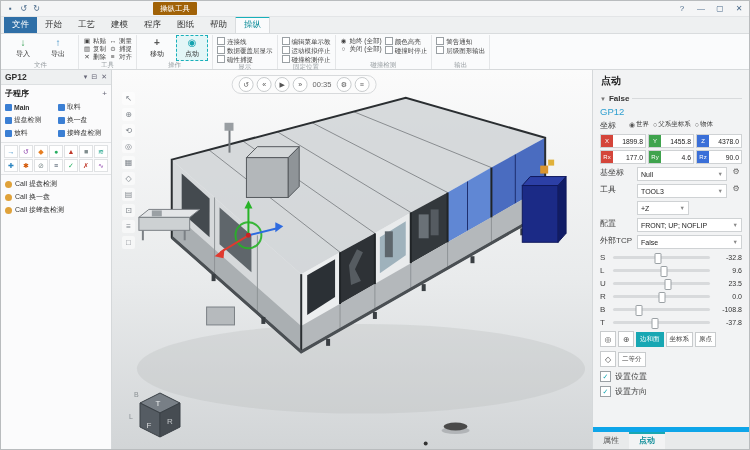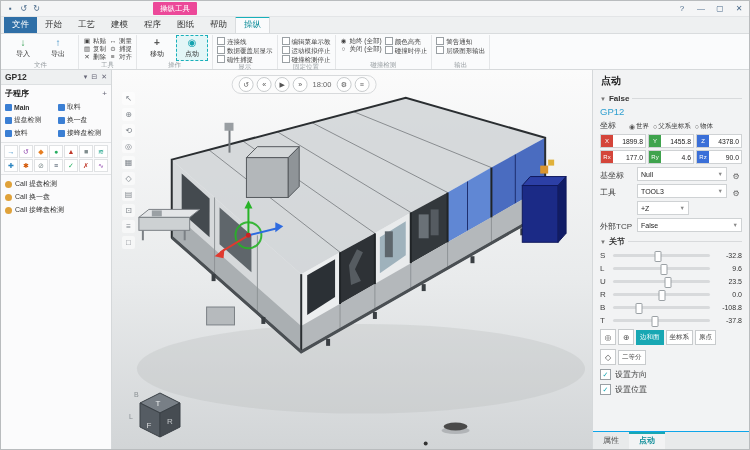--- a/index.html
+++ b/index.html
@@ -1,20 +1,20 @@
 <!DOCTYPE html>
 <html><head>
 <meta charset="utf-8">
 <style>
   html,body{margin:0;padding:0;background:#888;}
   #app{position:relative;width:750px;height:450px;background:#f0f1f2;font-family:"Liberation Sans","DejaVu Sans",sans-serif;font-size:9px;color:#333;overflow:hidden;display:flex;flex-direction:column;border:1px solid #b9bcbe;box-sizing:border-box;}
   
   .titlebar{position:relative;height:15px;flex:0 0 15px;display:flex;align-items:center;background:#f4f5f6;border-bottom:1px solid #e3e5e7;padding:0 4px;gap:4px;}
   .qa-icon{width:11px;text-align:center;color:#4a6a8a;font-size:8px;line-height:10px;}
-  .ctx-tab{position:absolute;left:152px;top:1px;bottom:1px;background:#ec4899;color:#fff;font-size:7.5px;padding:1px 7px;display:flex;align-items:center;border-radius:1px;}
+  .ctx-tab{position:absolute;left:152px;top:1px;bottom:1px;background:#a16207;color:#fff;font-size:7.5px;padding:1px 7px;display:flex;align-items:center;border-radius:1px;}
   .title-text{position:absolute;left:0;right:0;text-align:center;font-size:8.5px;color:#555;pointer-events:none;}
   .win-controls{margin-left:auto;display:flex;gap:7px;z-index:2;}
   .win-btn{color:#4a6a8a;font-size:8px;width:12px;text-align:center;}
   
   .tabbar{height:16px;flex:0 0 16px;display:flex;align-items:flex-end;background:#eef0f1;border-bottom:1px solid #d9dcde;padding-left:3px;}
   .tab{padding:2px 8px 2px;font-size:8.5px;color:#333;}
   .tab.file{background:#2f6fa7;color:#fff;}
   .tab.active{background:#fafbfc;border:1px solid #d9dcde;border-bottom:none;color:#0d8d99;border-top:2px solid #17b0ba;padding-top:1px;}
   
   .ribbon{height:34px;flex:0 0 34px;background:#fafbfc;border-bottom:1px solid #d6d9db;display:flex;align-items:stretch;padding:1px 2px 0;}
@@ -55,21 +55,21 @@
   .navcube{position:absolute;left:14px;bottom:6px;z-index:3;}
   .scene{position:absolute;inset:0;}
   
   .rightpanel{width:156px;flex:0 0 156px;background:#f2f3f4;border-left:1px solid #d5d8da;display:flex;flex-direction:column;font-size:8px;}
   .rp-header{font-size:10px;font-weight:bold;padding:4px 8px 2px;color:#222;}
   .rp-body{flex:1;overflow:hidden;padding:0 7px;}
   .rp-sec{display:flex;align-items:center;gap:3px;color:#333;font-weight:bold;margin-top:4px;font-size:8px;}
   .rp-sec .line{flex:1;height:1px;background:#d8dadc;}
   .rp-sec .car{color:#777;font-size:6px;}
   .robot-name{color:#2f9fd0;font-size:9.5px;margin:3px 0 2px;}
-  .row{display:flex;align-items:flex-end;margin:3px 0;gap:3px;}
+  .row{display:flex;align-items:flex-start;margin:3px 0;gap:3px;}
   .row .lbl{width:34px;color:#444;flex:0 0 34px;}
   .radio{display:flex;align-items:center;gap:1px;font-size:6.5px;color:#444;white-space:nowrap;}
   .radio .rg{font-size:7px;color:#555;}
   .pos-grid{display:grid;grid-template-columns:repeat(3,1fr);gap:2px;margin:3px 0;}
   .pos-cell{display:flex;align-items:center;background:#fff;border:1px solid #cfd2d4;height:12px;overflow:hidden;}
   .pbadge{width:12px;align-self:stretch;display:flex;align-items:center;justify-content:center;color:#fff;font-size:6px;flex:0 0 12px;}
   .pos-val{flex:1;text-align:right;padding:0 2px;font-size:6.8px;color:#222;}
   .select{flex:1;display:flex;align-items:center;background:#fff;border:1px solid #cfd2d4;height:12px;padding:0 3px;font-size:7px;color:#222;min-width:0;}
   .select .tx{overflow:hidden;white-space:nowrap;}
   .select .arrow{margin-left:auto;color:#888;font-size:5.5px;padding-left:2px;}
@@ -79,21 +79,21 @@
   .joint-name{width:9px;color:#444;flex:0 0 9px;}
   .slider{flex:1;position:relative;height:3px;background:#d8dadc;border-radius:2px;}
   .thumb{position:absolute;top:-3px;width:5px;height:9px;background:#fff;border:1px solid #9aa0a4;border-radius:1px;transform:translateX(-50%);}
   .joint-val{width:28px;text-align:right;color:#333;font-size:7px;flex:0 0 28px;}
   .snap-row{display:flex;gap:2px;align-items:center;margin:4px 0;flex-wrap:nowrap;}
   .snap-ic{width:14px;height:14px;border:1px solid #c8cbcd;background:#fff;display:flex;align-items:center;justify-content:center;font-size:8px;color:#555;flex:0 0 14px;}
   .snap-btn{padding:2px 3px;border:1px solid #c8cbcd;background:#fff;font-size:6.5px;color:#444;white-space:nowrap;}
   .snap-btn.active{background:#18a7b3;color:#fff;border-color:#18a7b3;}
   .chk-row{display:flex;align-items:center;gap:4px;margin:4px 0;}
   .cb{width:9px;height:9px;border:1px solid #9aa0a4;background:#fff;display:flex;align-items:center;justify-content:center;font-size:7px;color:#18a7b3;flex:0 0 9px;}
-  .rp-tabs{display:flex;border-top:1px solid #0ea5e9;background:#e8eaeb;flex:0 0 17px;}
+  .rp-tabs{display:flex;border-top:5px solid #0ea5e9;background:#e8eaeb;flex:0 0 17px;}
   .rp-tab{padding:3px 10px;font-size:8px;color:#555;}
   .rp-tab.active{background:#f2f3f4;color:#0d8d99;font-weight:bold;border-top:2px solid #18a7b3;padding-top:1px;}
 </style>
 </head>
 <body>
 
 <div id="app">
 
   <div class="titlebar">
     <span style="display:flex;gap:2px;">
@@ -363,21 +363,21 @@
     <div class="viewport">
 
       <div class="playbar">
         <span style="display:flex;gap:3px;align-items:center;">
 
         <span class="pb-btn">↺</span>
             <span class="pb-btn">«</span>
             <span class="pb-btn">▶</span>
             <span class="pb-btn">»</span>
           </span>
-        <span class="pb-time">18:00</span>
+        <span class="pb-time">00:35</span>
         <span style="display:flex;gap:3px;align-items:center;">
 
         <span class="pb-btn">⚙</span>
             <span class="pb-btn">≡</span>
           </span>
       </div>
 
       <div class="vtoolbar">
 
       <span class="vt-btn">↖</span>
@@ -581,32 +581,34 @@
           <span class="gearbtn">⚙</span>
         </div>
         <div class="row">
           <span class="lbl"></span>
           <span class="select mini">
               <span class="tx">+Z</span>
               <span class="arrow">▼</span>
             </span>
         </div>
         <div class="row">
+          <span class="lbl">配置</span>
+          <span class="select">
+              <span class="tx">FRONT; UP; NOFLIP</span>
+              <span class="arrow">▼</span>
+            </span>
+        </div>
+        <div class="row">
           <span class="lbl">外部TCP</span>
           <span class="select">
               <span class="tx">False</span>
               <span class="arrow">▼</span>
             </span>
         </div>
 
-        <div class="rp-sec">
-          <span class="car">▼</span>
-          <span>关节</span>
-          <span class="line"></span>
-        </div>
         <div>
 
             <div class="joint-row">
               <span class="joint-name">S</span>
               <span class="slider">
                 <span class="thumb" style="left: 46%;"></span>
               </span>
               <span class="joint-val">-32.8</span>
             </div>
 
@@ -665,26 +667,26 @@
             </span>
         </div>
         <div class="snap-row">
           <span class="snap-ic">◇</span>
           <span class="snap-btn">二等分</span>
         </div>
         <div>
 
             <div class="chk-row">
               <span class="cb">✓</span>
-              <span>设置方向</span>
+              <span>设置位置</span>
             </div>
 
             <div class="chk-row">
               <span class="cb">✓</span>
-              <span>设置位置</span>
+              <span>设置方向</span>
             </div>
           </div>
       </div>
 
       <div class="rp-tabs">
 
       <span class="rp-tab">属性</span>
           <span class="rp-tab active">点动</span>
         </div>
     </div>

